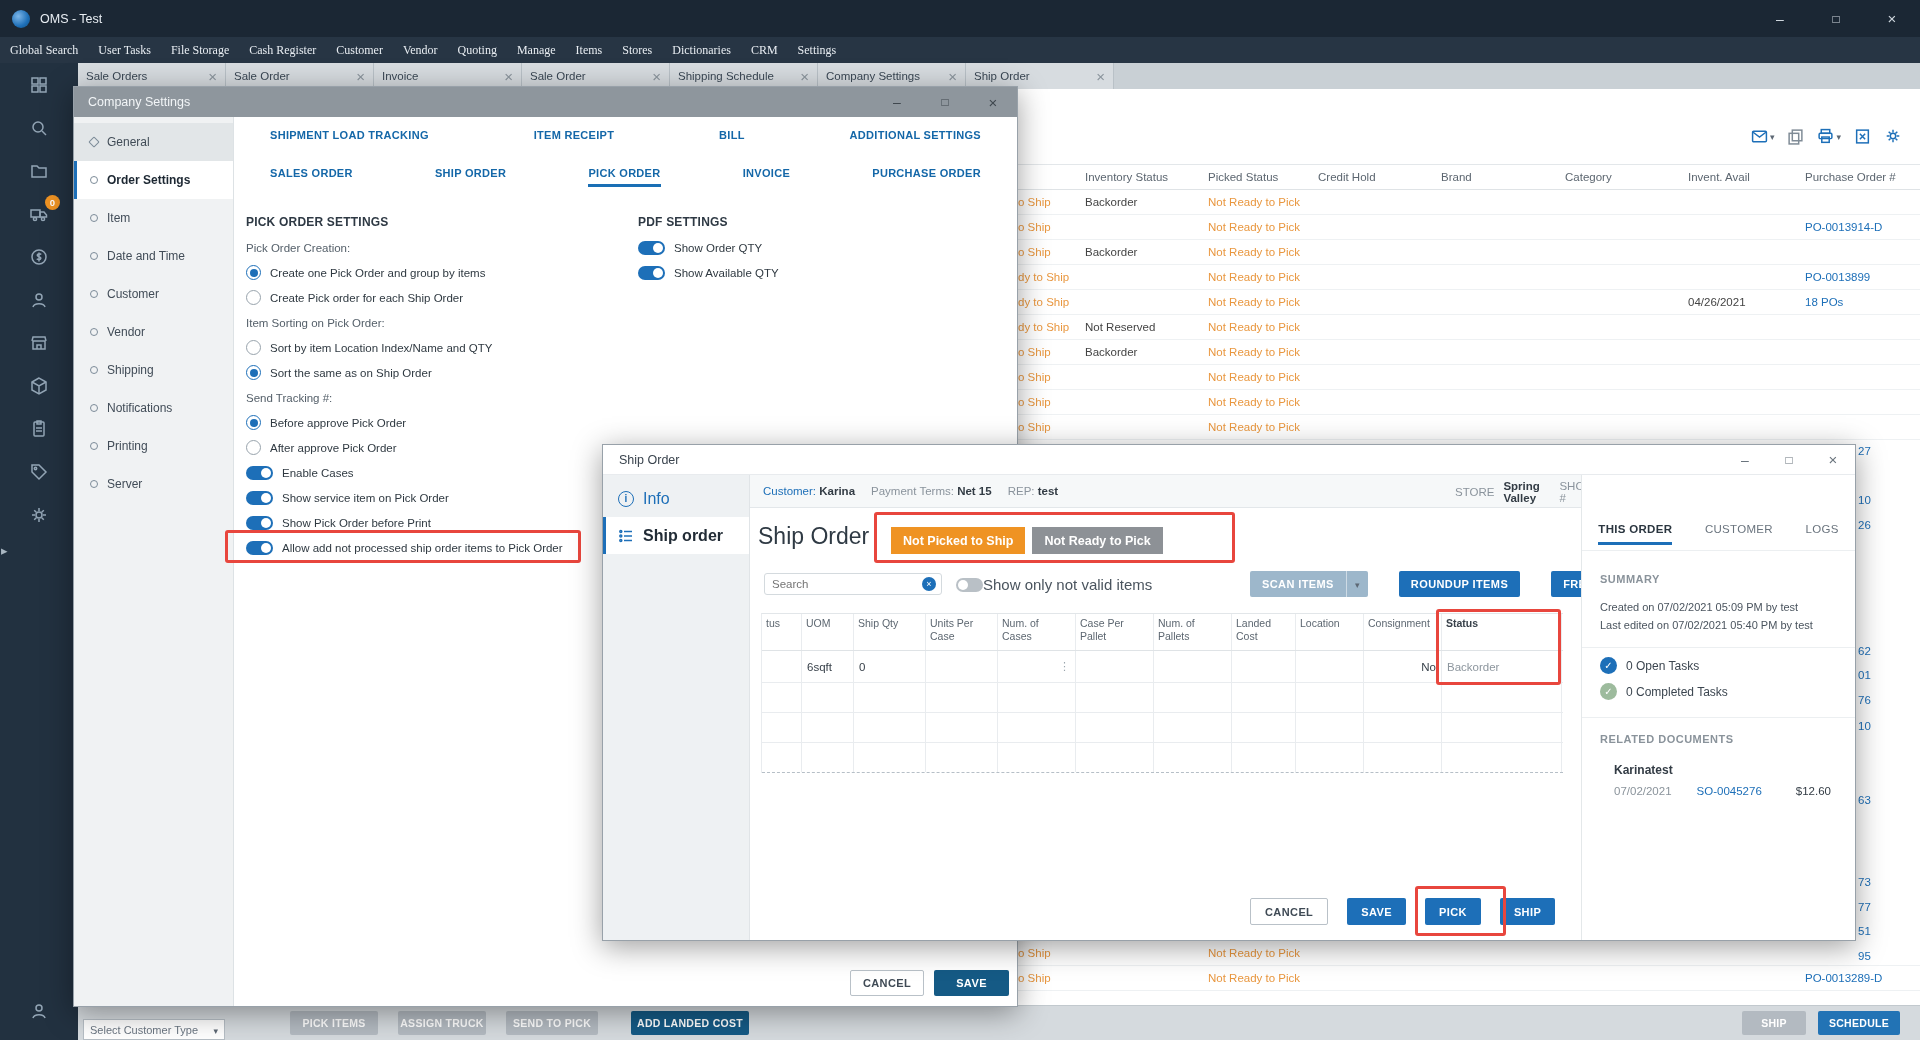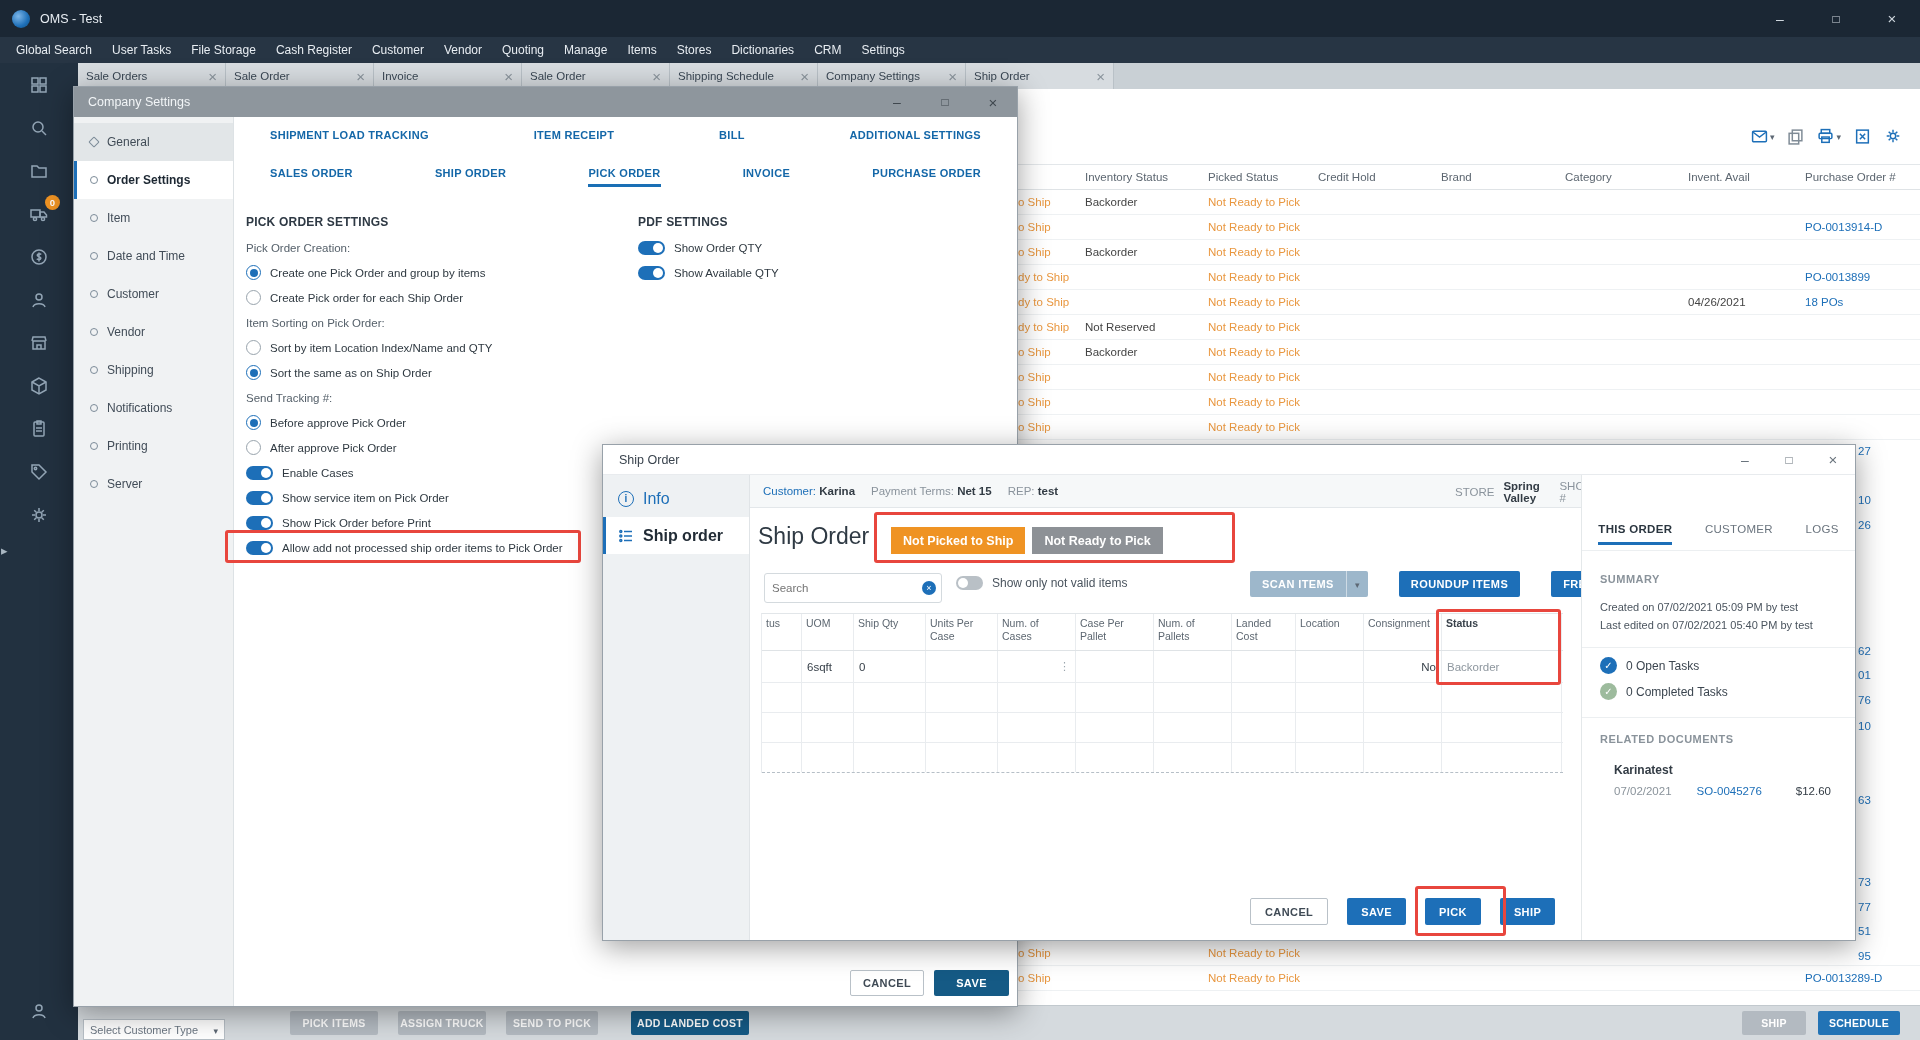--- a/index.html
+++ b/index.html
@@ -11,21 +11,21 @@
   .titlebar{position:absolute;left:0;top:0;width:1920px;height:37px;background:#1b2734;display:flex;align-items:center;color:#fff;}
   .logo{width:18px;height:18px;border-radius:50%;background:radial-gradient(circle at 35% 35%,#7db6e8,#1d6fb8 60%,#14507f);margin:0 10px 0 12px;flex:none;}
   .title-text{font-size:12.5px;color:#e9eef3;}
   .wctrls{margin-left:auto;display:flex;align-items:center;height:100%;}
   .wc{width:56px;height:100%;display:flex;align-items:center;justify-content:center;color:#cfd7de;font-size:14px;}
   .ic-min::before{content:"\2013";}
   .ic-max::before{content:"\25A1";font-size:12px;}
   .ic-close::before{content:"\00D7";font-size:15px;}
 
   
-  .menubar{position:absolute;left:0;top:37px;width:1920px;height:26px;background:#273544;display:flex;align-items:center;padding-left:6px;}
+  .menubar{position:absolute;left:0;top:37px;width:1920px;height:26px;background:#273544;display:flex;align-items:center;font-family:Liberation Serif, serif;}
   .menu-item{color:#e8edf2;font-size:12px;padding:0 10px;height:100%;display:flex;align-items:center;white-space:nowrap;}
 
   
   .sidebar{position:absolute;left:0;top:63px;width:78px;height:977px;background:#223140;}
   .side-ic{position:relative;width:78px;height:43px;display:flex;align-items:center;justify-content:center;color:#93a5b5;}
   .side-ic svg{display:block;}
   .side-badge{position:absolute;top:3px;right:18px;min-width:15px;height:15px;border-radius:8px;background:#ef9323;color:#fff;font-size:9.5px;font-weight:bold;display:flex;align-items:center;justify-content:center;padding:0 3px;}
   .side-user{position:absolute;left:0;bottom:8px;}
   .side-chev{position:absolute;left:1px;top:480px;color:#aab7c2;font-size:13px;}
   .ic-chev::before{content:"\25B8";}
@@ -127,25 +127,25 @@
   .hl-val{color:#333c45;font-weight:bold;}
   .so-head-right{position:absolute;left:705px;top:0;height:33px;display:flex;align-items:center;gap:9px;}
   .sho-input{width:95px;height:21px;border:1px solid #c8d0d6;background:#fff;font-size:11px;color:#333;padding:0 5px;font-family:inherit;}
   .hic{color:#1d6fb8;display:flex;align-items:center;gap:1px;}
   .attach-num{font-size:10px;color:#1d6fb8;font-weight:bold;}
   .so-heading{position:absolute;left:155px;top:78px;font-size:23px;color:#2f3a44;}
   .so-badges{position:absolute;left:288px;top:82px;display:flex;gap:7px;}
   .badge{height:27px;display:flex;align-items:center;padding:0 12px;color:#fff;font-size:12.5px;font-weight:bold;}
   .badge.orange{background:#ef9323;}
   .badge.gray{background:#8d9196;}
-  .so-search{position:absolute;left:161px;top:128px;width:178px;height:30px;border:1px solid #d4dade;border-radius:3px;display:flex;align-items:center;padding:0 5px;background:#fff;}
+  .so-search{position:absolute;left:161px;top:128px;width:178px;height:22px;border:1px solid #d4dade;border-radius:3px;display:flex;align-items:center;padding:0 5px;background:#fff;}
   .so-search input{border:none;outline:none;flex:1;font-size:11.5px;font-family:inherit;color:#444;min-width:0;background:transparent;}
   .clear-ic{width:14px;height:14px;border-radius:50%;background:#1d6fb8;color:#fff;font-size:9px;display:flex;align-items:center;justify-content:center;flex:none;}
   .clear-ic::before{content:"\00D7";}
-  .so-filter{position:absolute;left:353px;top:131px;display:flex;align-items:center;gap:9px;font-size:12px;color:#4a545e;}
+  .so-filter{position:absolute;left:353px;top:131px;display:flex;align-items:center;font-size:15px;color:#4a545e;}
   .so-actions{position:absolute;left:647px;top:126px;display:flex;gap:31px;}
   .so-actions .btn{height:26px;padding:4px 12px;}
   .split{display:flex;}
   .split .seg-main{border-radius:2px 0 0 2px;}
   .split .seg-caret{width:22px;background:#9db7cb;border-left:1px solid rgba(255,255,255,.5);border-radius:0 2px 2px 0;display:flex;align-items:center;justify-content:center;color:#fff;}
   .so-table{position:absolute;left:158px;top:168px;width:802px;border-top:1px solid #e2e6e9;border-left:1px solid #e9ecef;}
   .so-thead{display:flex;height:37px;border-bottom:1px solid #dfe3e6;}
   .so-thead span{font-size:10.5px;color:#5d6771;padding:3px 4px;border-right:1px solid #e9ecef;line-height:1.2;overflow:hidden;flex:none;}
   .so-thead span:nth-of-type(1){width:40px;}
   .so-thead span:nth-of-type(2){width:52px;}

